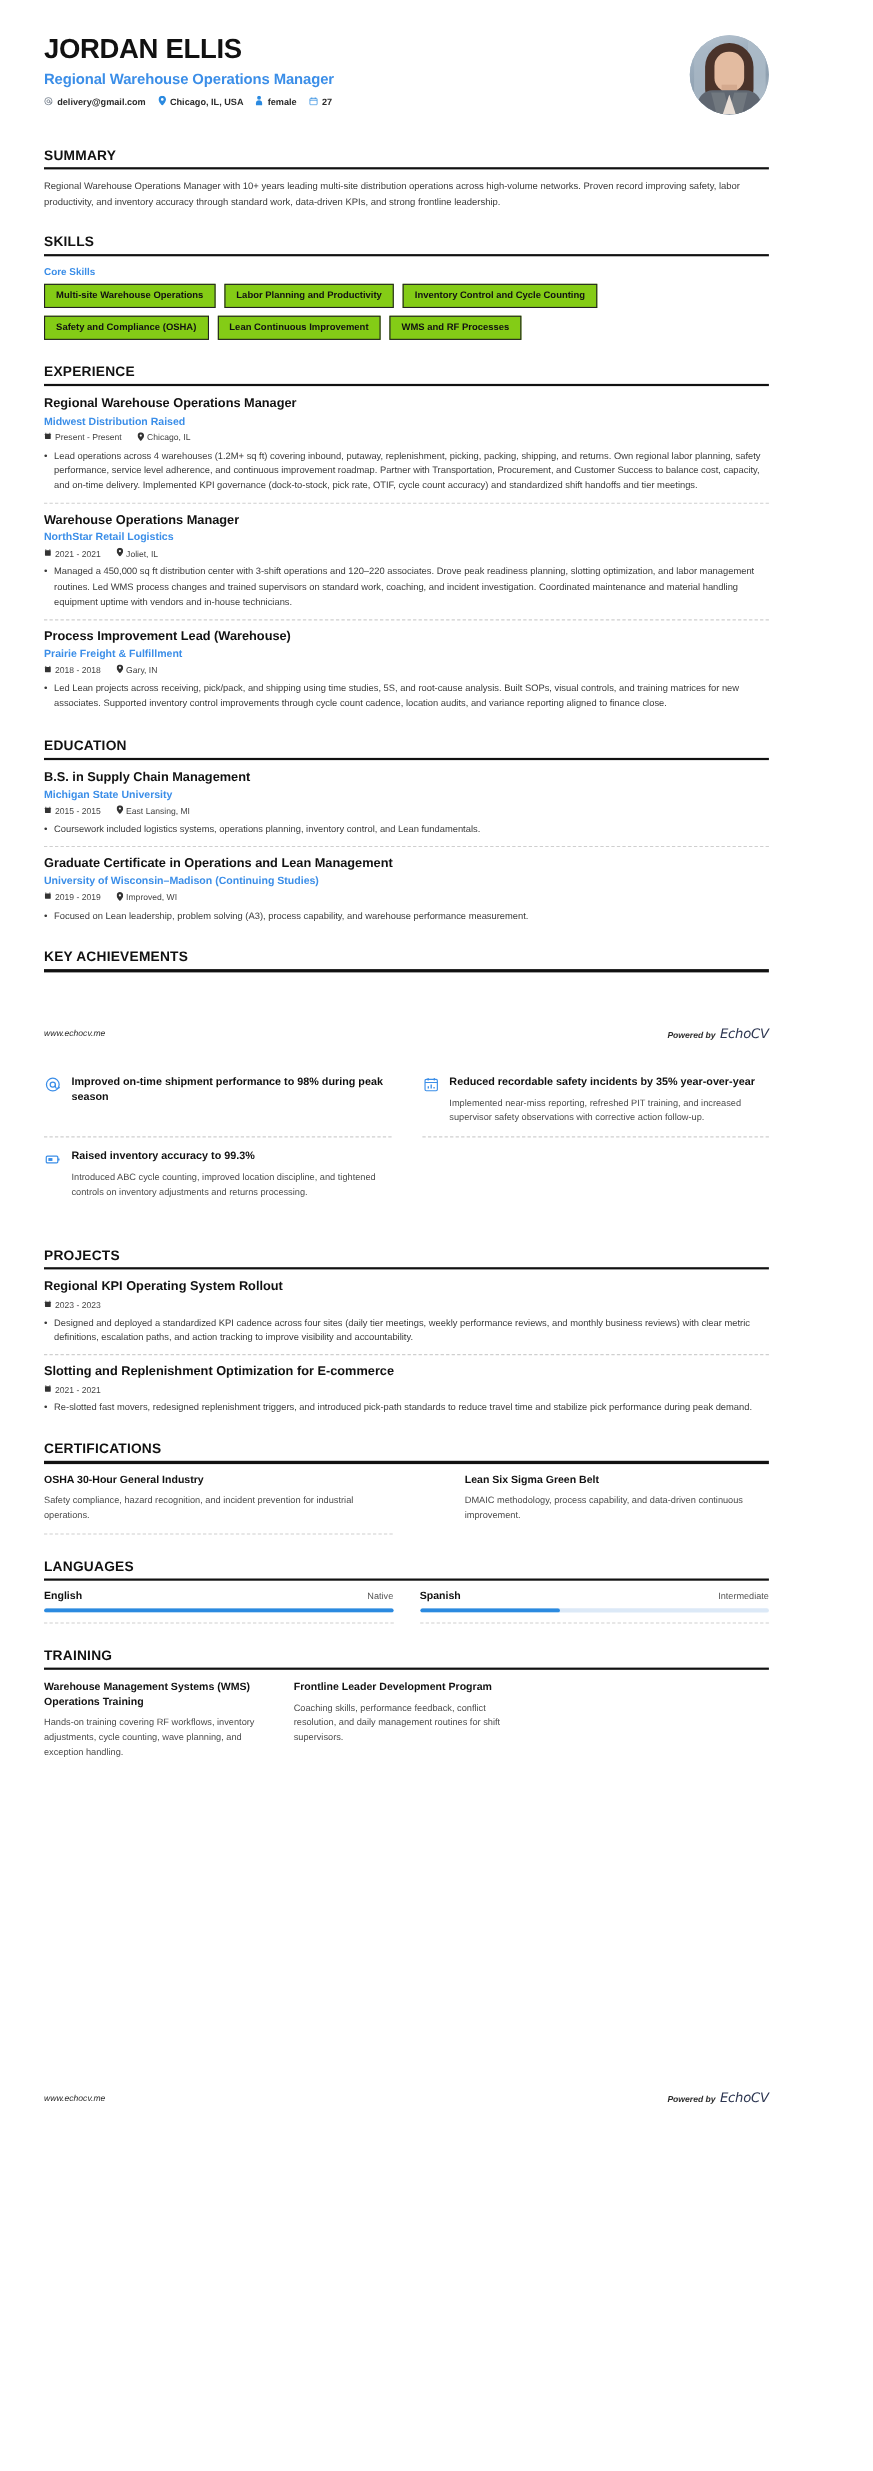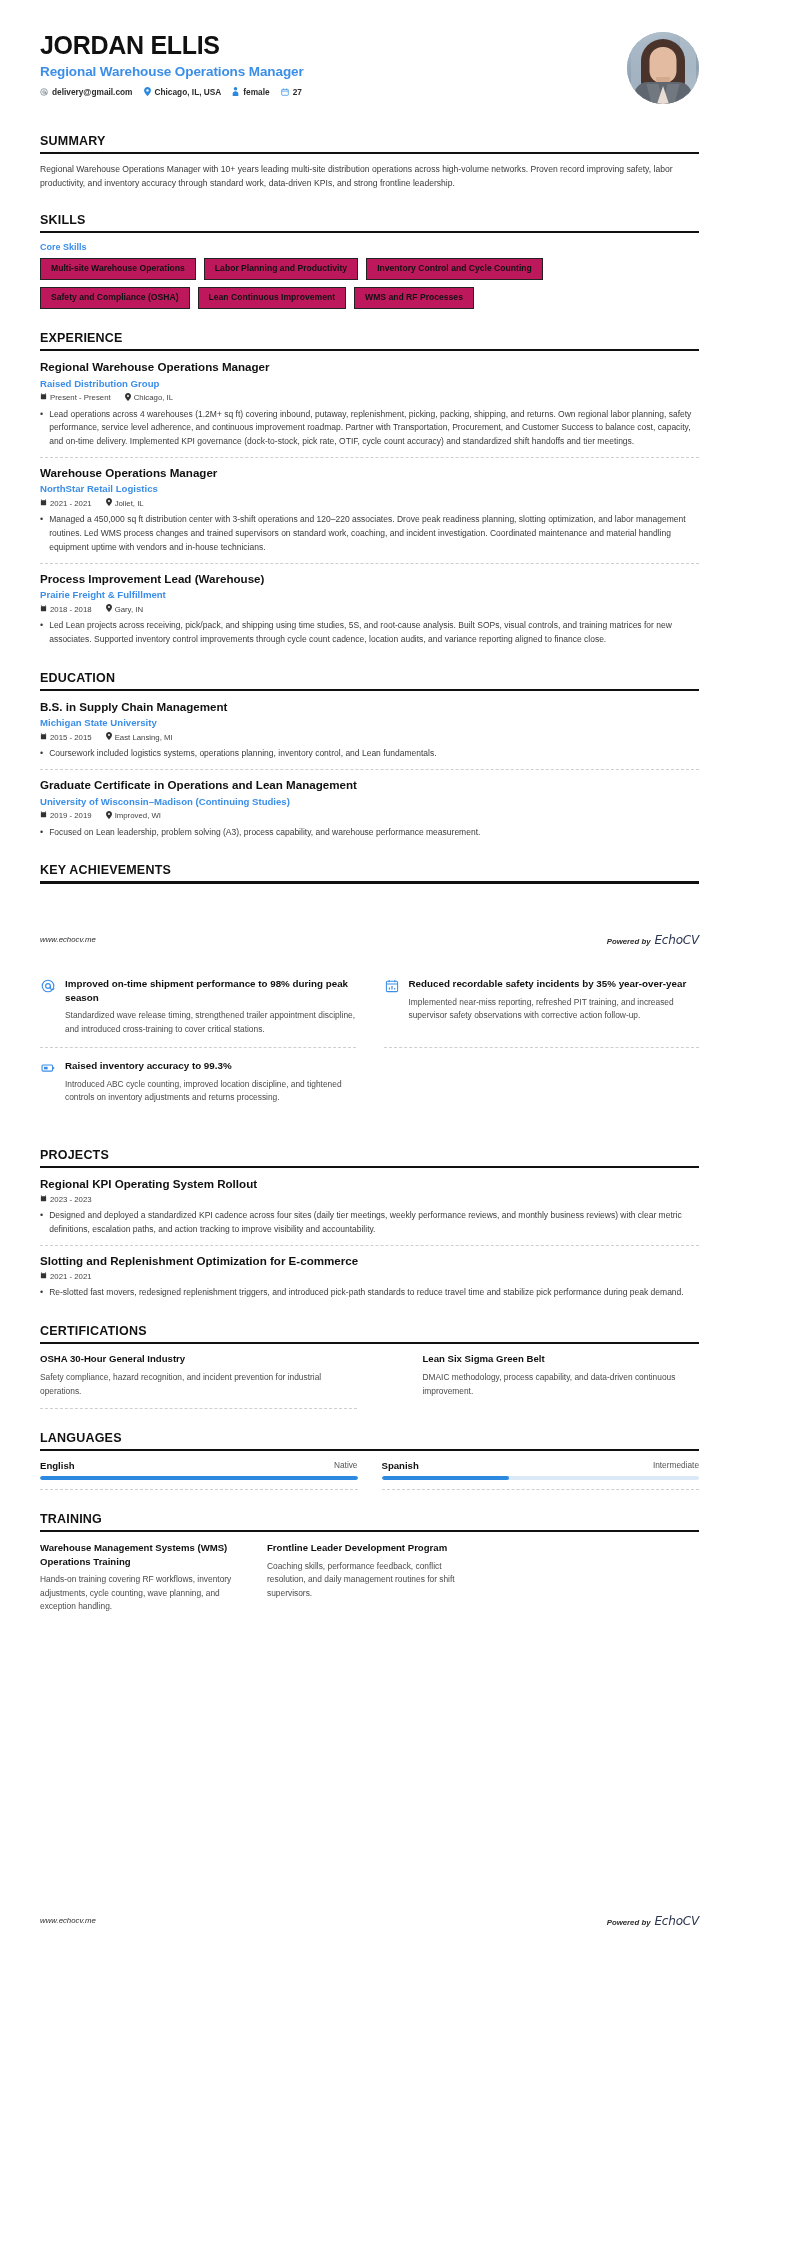--- a/index.html
+++ b/index.html
@@ -148,21 +148,21 @@
     flex-wrap: wrap;
     gap: 7px 8px;
   }
   .chip {
     border: 1px solid #222;
     padding: 5px 10px 5px 10px;
     font-size: 8.6px;
     font-weight: bold;
     color: #111;
     line-height: 1.15;
-    background: #be185d;
+    background: #84cc16;
   }
 
   
   .entry {
     padding-bottom: 8px;
     border-bottom: 1px dashed #cfcfcf;
     margin-bottom: 8px;
   }
   .entry:last-child { border-bottom: none; margin-bottom: 0; padding-bottom: 2px; }
 
@@ -413,21 +413,21 @@
       <div class="chip">WMS and RF Processes</div>
     </div>
   </div>
 
   <div class="section">
     <div class="section-title">EXPERIENCE</div>
     <div class="section-rule"></div>
 
     <div class="entry">
       <div class="entry-title">Regional Warehouse Operations Manager</div>
-      <div class="entry-org">Raised Distribution Group</div>
+      <div class="entry-org">Midwest Distribution Raised</div>
       <div class="entry-meta">
         <span class="meta-item">
           <span>
             <svg width="7" height="7" viewBox="0 0 16 16" fill="#333">
                   <rect x="2" y="3" width="12" height="11" rx="1"></rect>
                   <rect x="3" y="0.8" width="1.6" height="2.6"></rect>
                   <rect x="11.4" y="0.8" width="1.6" height="2.6"></rect>
                 </svg>
           </span>
           <span>Present - Present</span>
@@ -604,21 +604,20 @@
     <div class="ka-item">
       <div class="ka-icon">
         <svg width="14" height="14" viewBox="0 0 16 16" fill="none" stroke="#3b8ee8" stroke-width="1.3">
           <circle cx="8" cy="8" r="6.6"></circle>
               <circle cx="8" cy="8" r="2.7"></circle>
           <path d="M10.7 8v2.3a2.2 2.2 0 0 0 4.3 0"></path>
         </svg>
       </div>
       <div>
         <div class="ka-title">Improved on-time shipment performance to 98% during peak season</div>
-        <div class="ka-desc">Standardized wave release timing, strengthened trailer appointment discipline, and introduced cross-training to cover critical stations.</div>
       </div>
     </div>
 
     <div class="ka-item">
       <div class="ka-icon">
         <svg width="14" height="14" viewBox="0 0 16 16" fill="none" stroke="#3b8ee8" stroke-width="1.2">
           <rect x="1.6" y="2.6" width="12.8" height="11.8" rx="1.3"></rect>
           <path d="M1.6 5.8h12.8M4.8 1.2v2.6M11.2 1.2v2.6"></path>
           <path d="M5 12V9.6M8 12V8M11 12v-1.6" stroke-width="1.4"></path>
         </svg>

